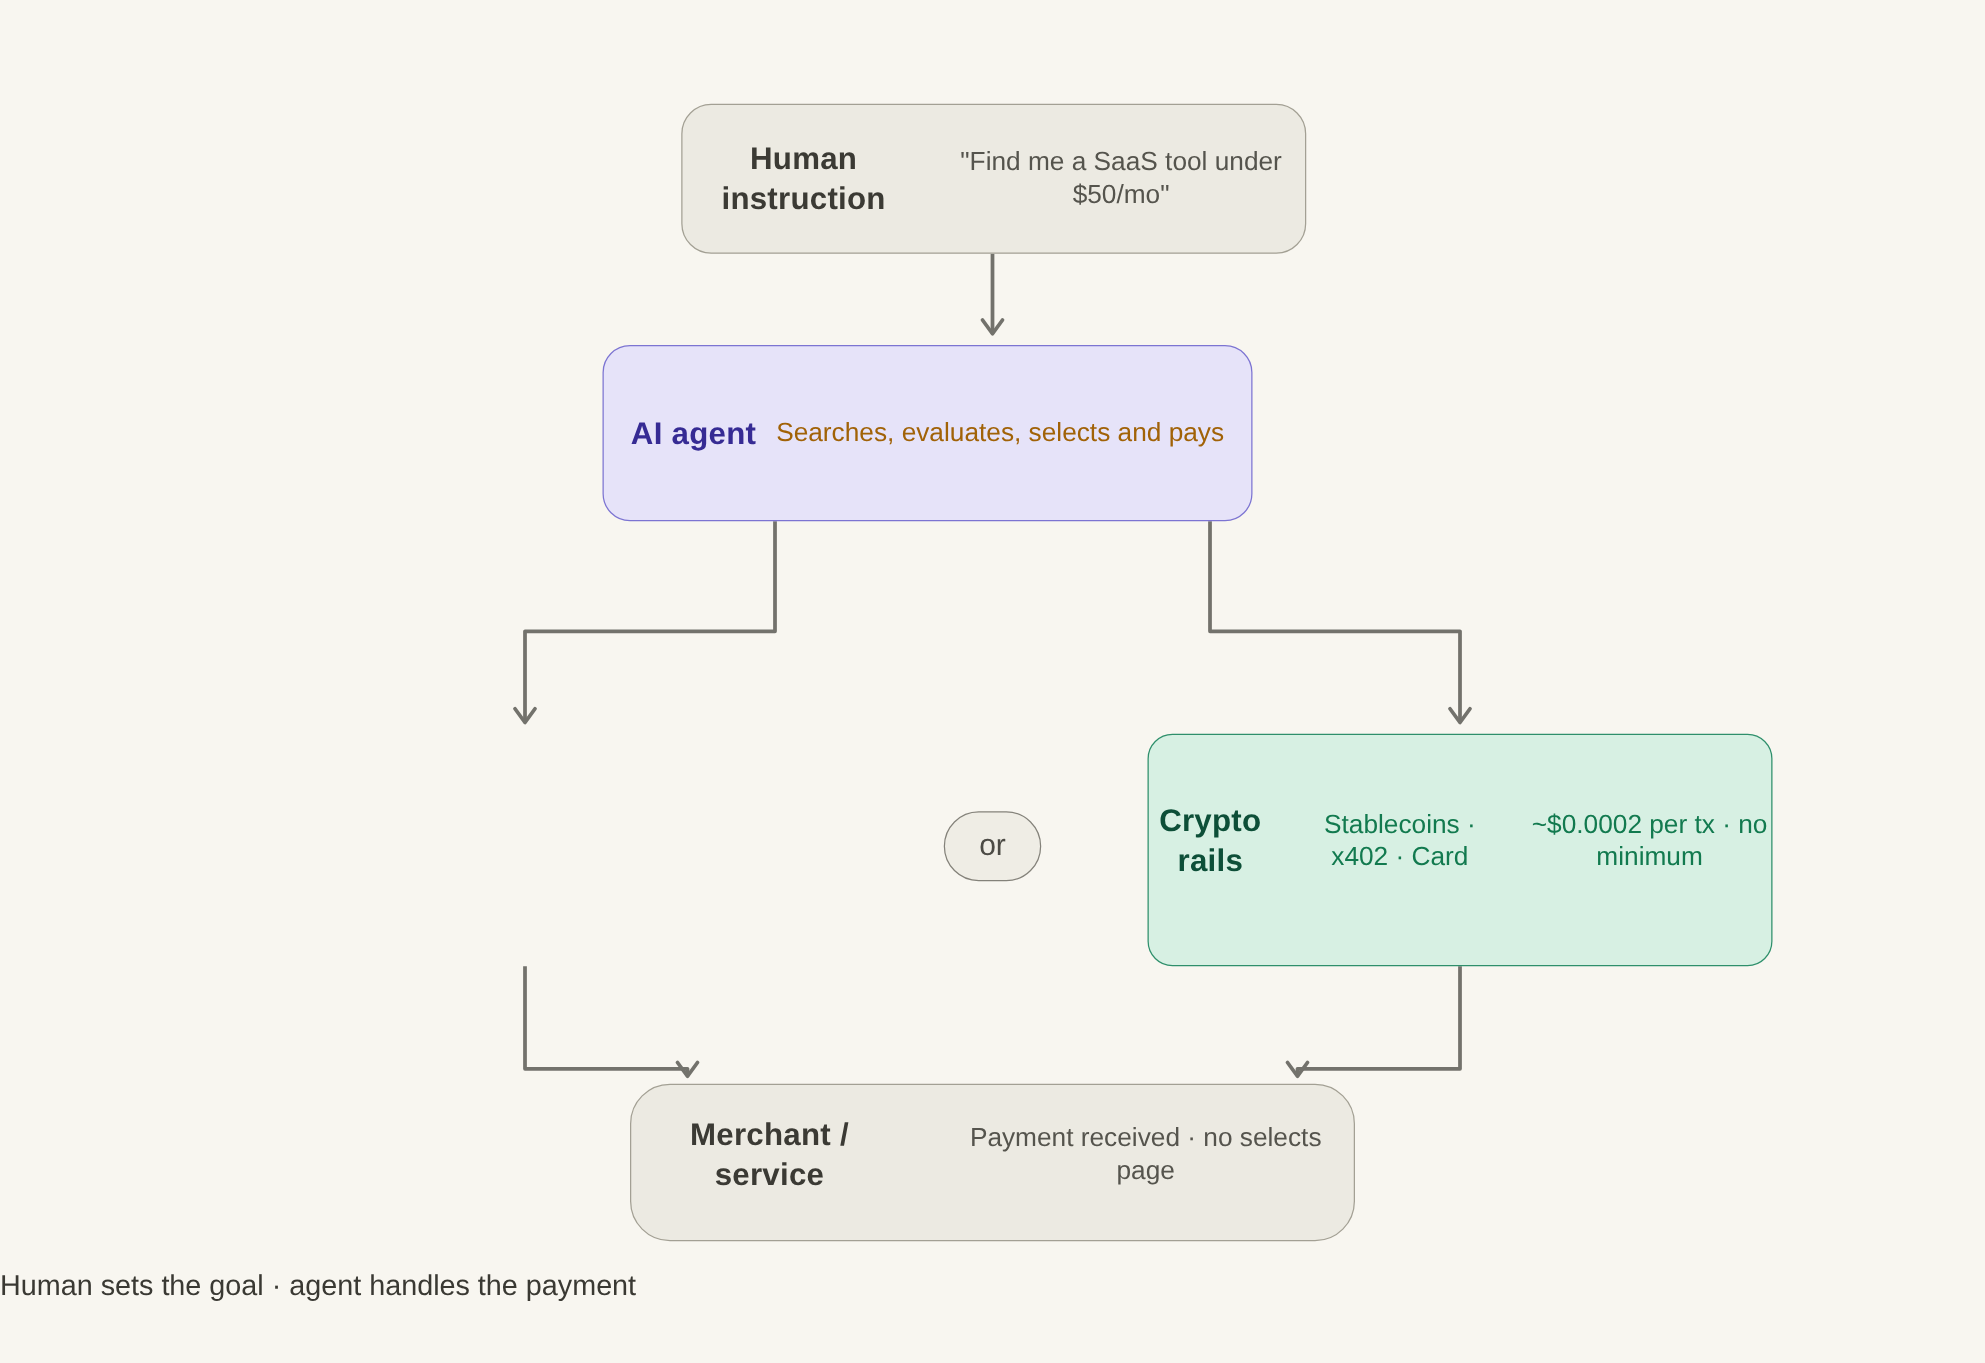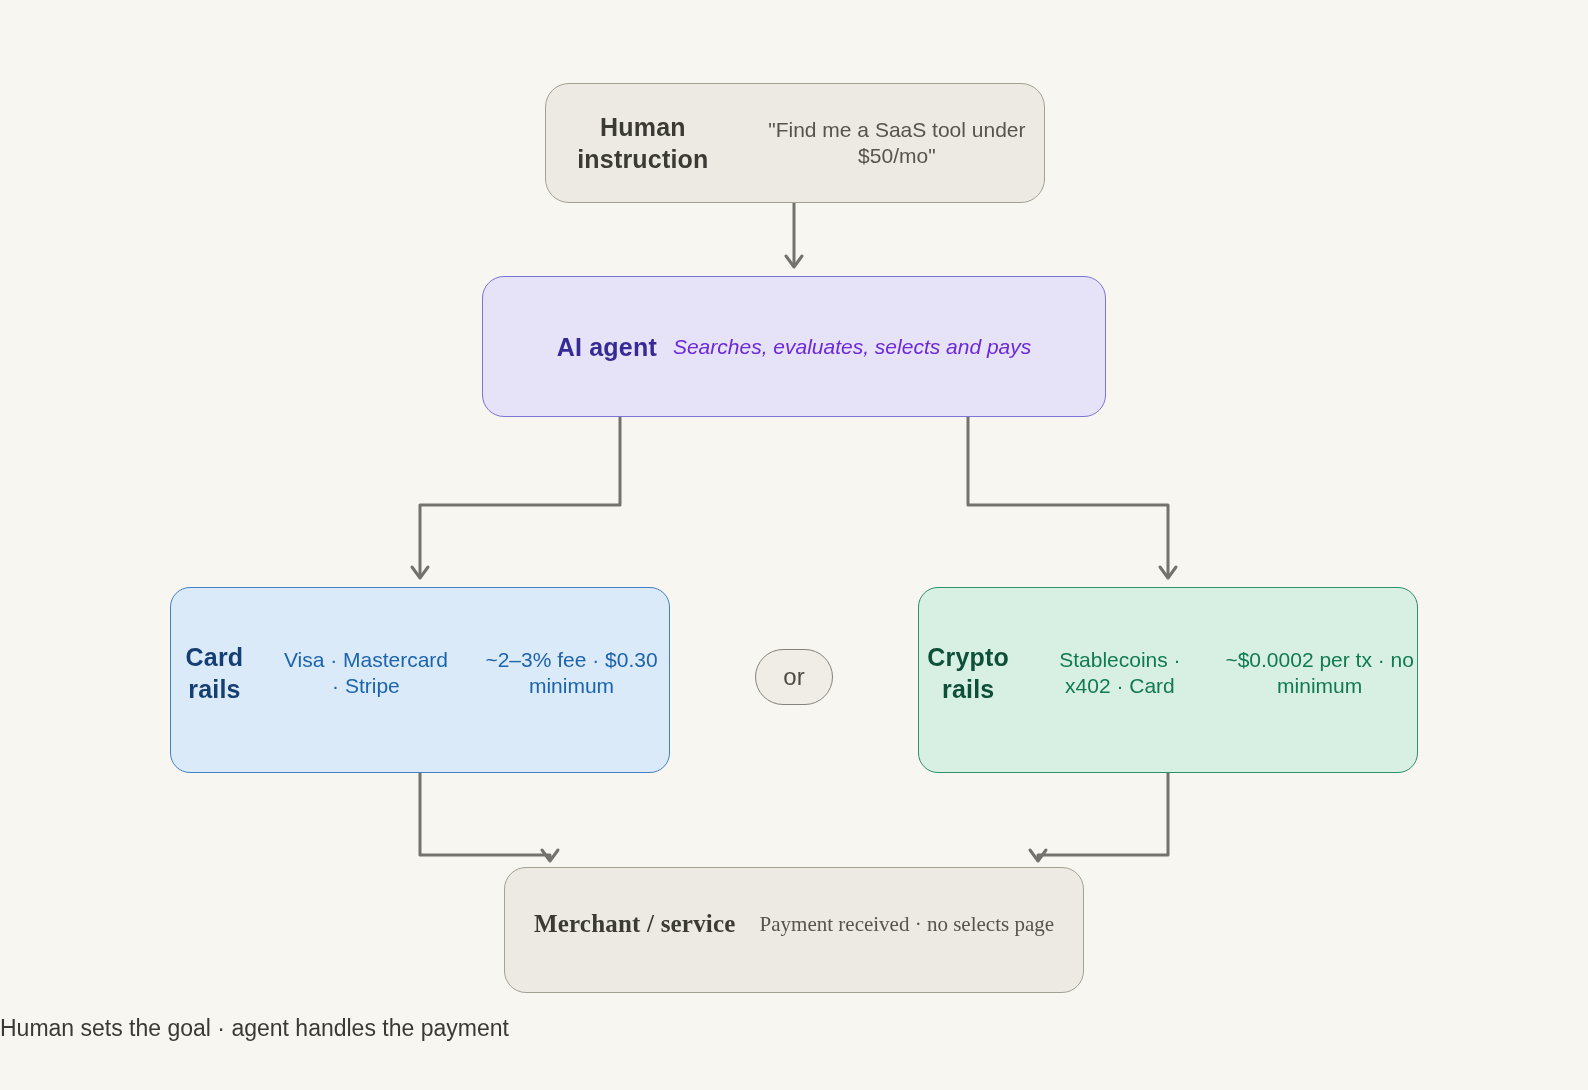--- a/index.html
+++ b/index.html
@@ -54,28 +54,28 @@
     background: #eceae2;
     border: 1.5px solid #a3a094;
     border-radius: 24px;
     gap: 10px;
   }
   .node-human .node-title { color: #3b3a34; }
   .node-human .node-sub { color: #55544d; }
 
   
   .node-agent {
-    left: 482px; top: 276px; width: 624px; height: 141px;
+    left: 482px; top: 276px; width: 520px; height: 141px;
     background: #e6e3f9;
     border: 1.5px solid #7c74d2;
     border-radius: 22px;
     gap: 16px;
   }
   .node-agent .node-title { color: #362b94; }
-  .node-agent .node-sub { color: #6d28d9; font-style: italic; }
+  .node-agent .node-sub { color: #a16207; }
 
   
   .node-card {
     left: 170px; top: 587px; width: 500px; height: 186px;
     background: #dbeaf9;
     border: 1.5px solid #4381c2;
     border-radius: 20px;
     gap: 20px;
     padding-bottom: 14px;
   }
@@ -102,24 +102,23 @@
     border-radius: 28px;
     font-size: 24px;
     color: #4c4b45;
   }
 
   
   .node-merchant {
     left: 504px; top: 867px; width: 580px; height: 126px;
     background: #eceae2;
     border: 1.5px solid #a3a094;
-    border-radius: 22px;
+    border-radius: 32px;
     gap: 24px;
     padding-bottom: 12px;
-    font-family: Liberation Serif, serif;
   }
   .node-merchant .node-title { color: #3b3a34; }
   .node-merchant .node-sub { color: #55544d; }
 
   .caption {
     position: absolute;
     left: 0; top: 1013px; width: 1588px;
     text-align: left;
     font-size: 23px;
     font-weight: 500;
@@ -148,25 +147,20 @@
   <div class="node node-human">
     <div class="node-title">Human instruction</div>
     <div class="node-sub">"Find me a SaaS tool under $50/mo"</div>
   </div>
 
   <div class="node node-agent">
     <div class="node-title">AI agent</div>
     <div class="node-sub">Searches, evaluates, selects and pays</div>
   </div>
 
-  <div class="node node-card">
-    <div class="node-title">Card rails</div>
-    <div class="node-line">Visa · Mastercard · Stripe</div>
-    <div class="node-line">~2–3% fee · $0.30 minimum</div>
-  </div>
 
   <div class="node or-pill">
     <span>or</span>
   </div>
 
   <div class="node node-crypto">
     <div class="node-title">Crypto rails</div>
     <div class="node-line">Stablecoins · x402 · Card</div>
     <div class="node-line">~$0.0002 per tx · no minimum</div>
   </div>

